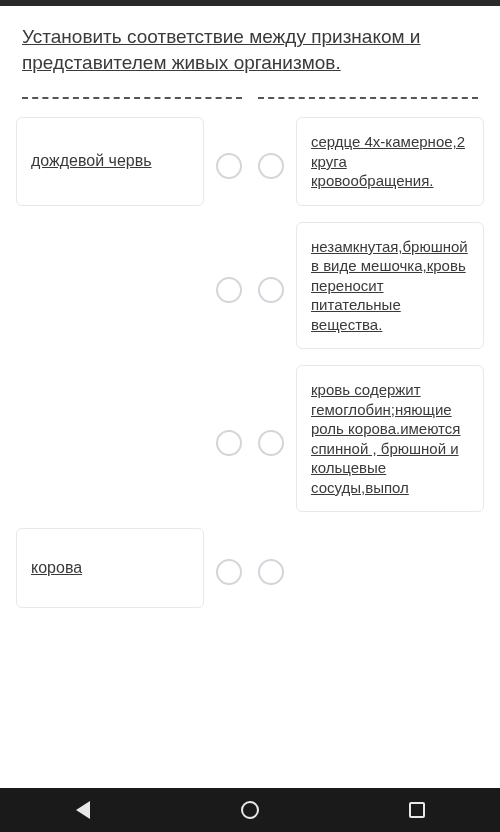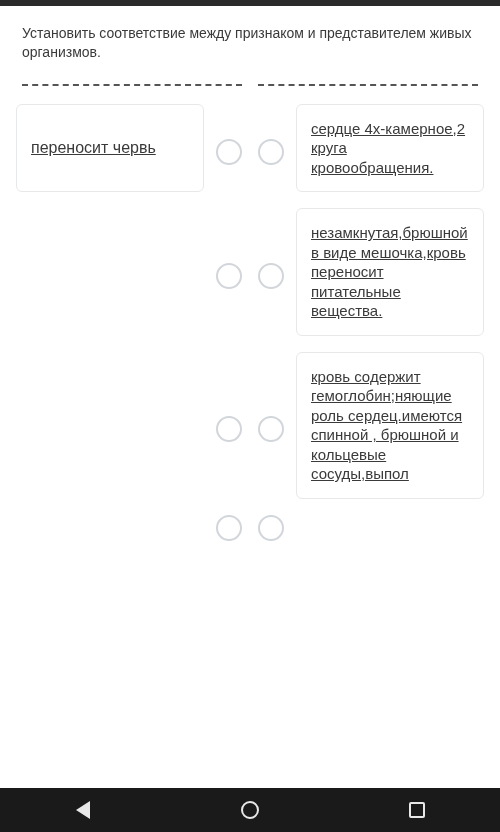--- a/index.html
+++ b/index.html
@@ -19,23 +19,24 @@
       height: 6px;
       background: #2a2a2a;
     }
     .content-area {
       flex: 1;
       background: #ffffff;
       overflow: hidden;
     }
     .question-header {
       padding: 18px 22px 14px 22px;
-      font-size: 14px;
+      font-size: 19px;
       line-height: 1.35;
       color: #3a3a3a;
+      text-decoration: underline;
     }
     .divider-row {
       padding: 8px 22px 18px 22px;
       display: flex;
       gap: 16px;
     }
     .divider-segment {
       flex: 1;
       border-bottom: 2px dashed #555;
     }
@@ -130,21 +131,21 @@
   <div class="question-header">Установить соответствие между признаком и представителем живых организмов.</div>
 
   <div class="divider-row">
     <div class="divider-segment"></div>
     <div class="divider-segment"></div>
   </div>
 
   <div class="matching-container">
 
     <div class="card left-card">
-      <span>переносит червь</span>
+      <span>дождевой червь</span>
     </div>
     <div class="connector-cell connector-left">
       <div class="connector-circle"></div>
     </div>
     <div class="connector-cell connector-right">
       <div class="connector-circle"></div>
     </div>
     <div class="card right-card">
       <span>сердце 4х-камерное,2 круга кровообращения.</span>
     </div>
@@ -159,23 +160,26 @@
       <span>незамкнутая,брюшной в виде мешочка,кровь переносит питательные вещества.</span>
     </div>
 
     <div class="connector-cell connector-left">
       <div class="connector-circle"></div>
     </div>
     <div class="connector-cell connector-right">
       <div class="connector-circle"></div>
     </div>
     <div class="card right-card">
-      <span>кровь содержит гемоглобин;няющие роль сердец.имеются спинной , брюшной и кольцевые сосуды,выпол</span>
+      <span>кровь содержит гемоглобин;няющие роль корова.имеются спинной , брюшной и кольцевые сосуды,выпол</span>
     </div>
 
+    <div class="card left-card">
+      <span>корова</span>
+    </div>
     <div class="connector-cell connector-left">
       <div class="connector-circle"></div>
     </div>
     <div class="connector-cell connector-right">
       <div class="connector-circle"></div>
     </div>
 
   </div>
 </div>
 

